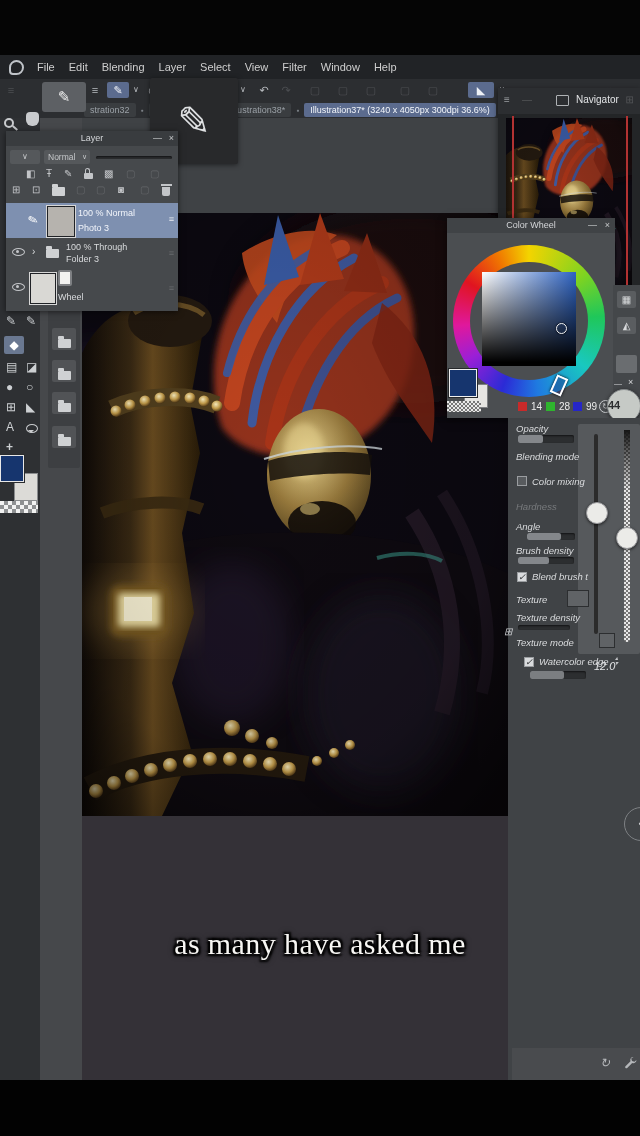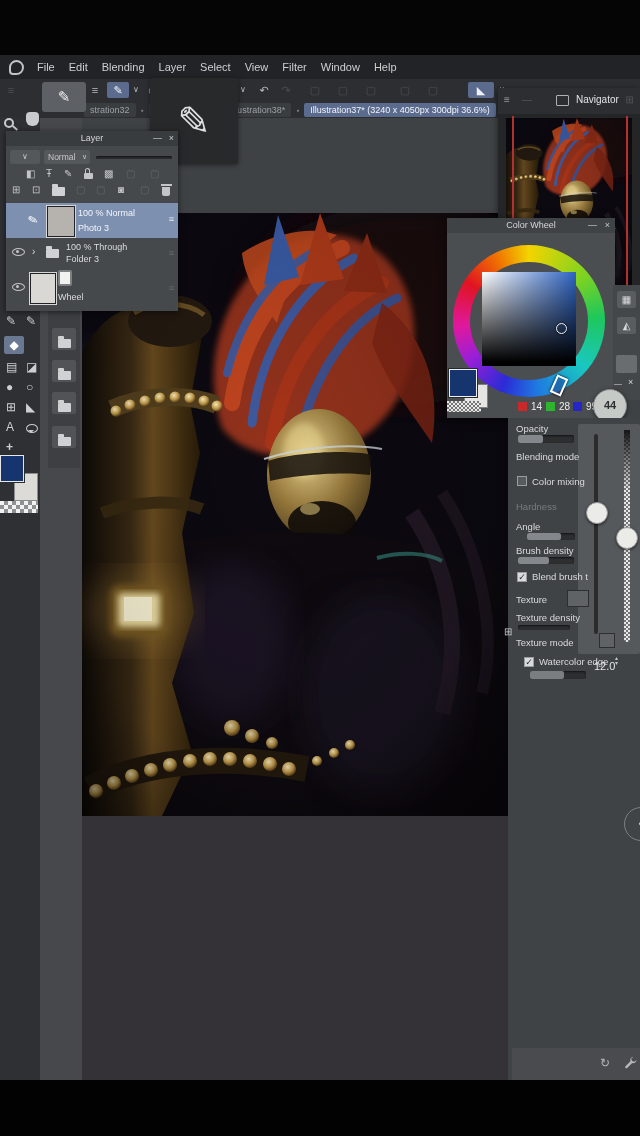--- a/index.html
+++ b/index.html
@@ -367,25 +367,25 @@
   </div>
 
   <div class="abs" style="left:613px;top:285px;width:27px;height:115px;background:#44474a;">
     <span class="abs" style="left:4px;top:6px;width:19px;height:17px;background:#5a5d60;border-radius:2px;text-align:center;font-size:10px;line-height:17px;color:#d9dbdd;">▦</span>
     <span class="abs" style="left:4px;top:32px;width:19px;height:17px;background:#5a5d60;border-radius:2px;text-align:center;font-size:10px;line-height:17px;color:#d9dbdd;">◭</span>
     <span class="abs" style="left:3px;top:70px;width:21px;height:18px;background:#6a6d70;border-radius:2px;"></span>
     <span class="abs" style="left:1px;top:94px;font-size:8px;color:#d9dbdd;">—</span>
     <span class="abs" style="left:15px;top:92px;font-size:9px;color:#d9dbdd;">×</span>
   </div>
 
-  <div class="abs" style="left:593px;top:389px;width:32px;height:32px;border-radius:50%;background:#c6cac6;border:1px solid #84888a;box-shadow:0 1px 4px rgba(0,0,0,.5);text-align:center;">
+  <div class="abs" style="left:607px;top:389px;width:32px;height:32px;border-radius:50%;background:#c6cac6;border:1px solid #84888a;box-shadow:0 1px 4px rgba(0,0,0,.5);text-align:left;">
     <span style="font-size:11px;font-weight:bold;color:#2c2e30;line-height:30px;">44</span>
   </div>
 
-  <div class="abs" style="left:508px;top:418px;width:132px;height:662px;background:#404346;">
+  <div class="abs" style="left:508px;top:418px;width:132px;height:662px;background:#404346;font-style:italic;">
 
     <div class="abs" style="left:70px;top:6px;width:62px;height:230px;background:#56595c;border-radius:2px;">
       <div class="abs" style="left:16px;top:10px;width:4px;height:200px;background:#2b2b2b;border-radius:2px;"></div>
       <div class="abs slider-handle" style="left:8px;top:78px;"></div>
       <div class="abs checker-sm" style="left:46px;top:6px;width:6px;height:212px;border-radius:3px;"></div>
       <div class="abs" style="left:46px;top:6px;width:6px;height:60px;background:linear-gradient(to bottom,#161616,rgba(20,20,20,0));"></div>
       <div class="abs slider-handle" style="left:38px;top:103px;"></div>
     </div>
 
     <span class="abs tp-label" style="left:8px;top:5px;">Opacity</span>
@@ -426,16 +426,17 @@
       <svg class="abs" style="left:112px;top:8px;" width="13" height="13" viewBox="0 0 13 13">
         <path d="M9.5,1 a3,3 0 0 0 -3,4.2 L1.5,10.2 a1.2,1.2 0 0 0 1.7,1.7 L8.2,6.9 a3,3 0 0 0 4.2-3 L10.5,5.8 L8,5 L7.2,2.5 Z" fill="#b5b7ba"></path>
       </svg>
     </div>
   </div>
 
   <div class="abs" style="left:624px;top:807px;width:32px;height:32px;border-radius:50%;background:#414447;border:1px solid #7e8184;text-align:center;">
     <span style="font-size:16px;color:#d3d5d8;line-height:30px;">‹</span>
   </div>
 
+  <div class="abs caption" style="top:927px;">as many have asked me</div>
 
   <div class="abs bottomblack"></div>
 
 </div>
 
 </body></html>

